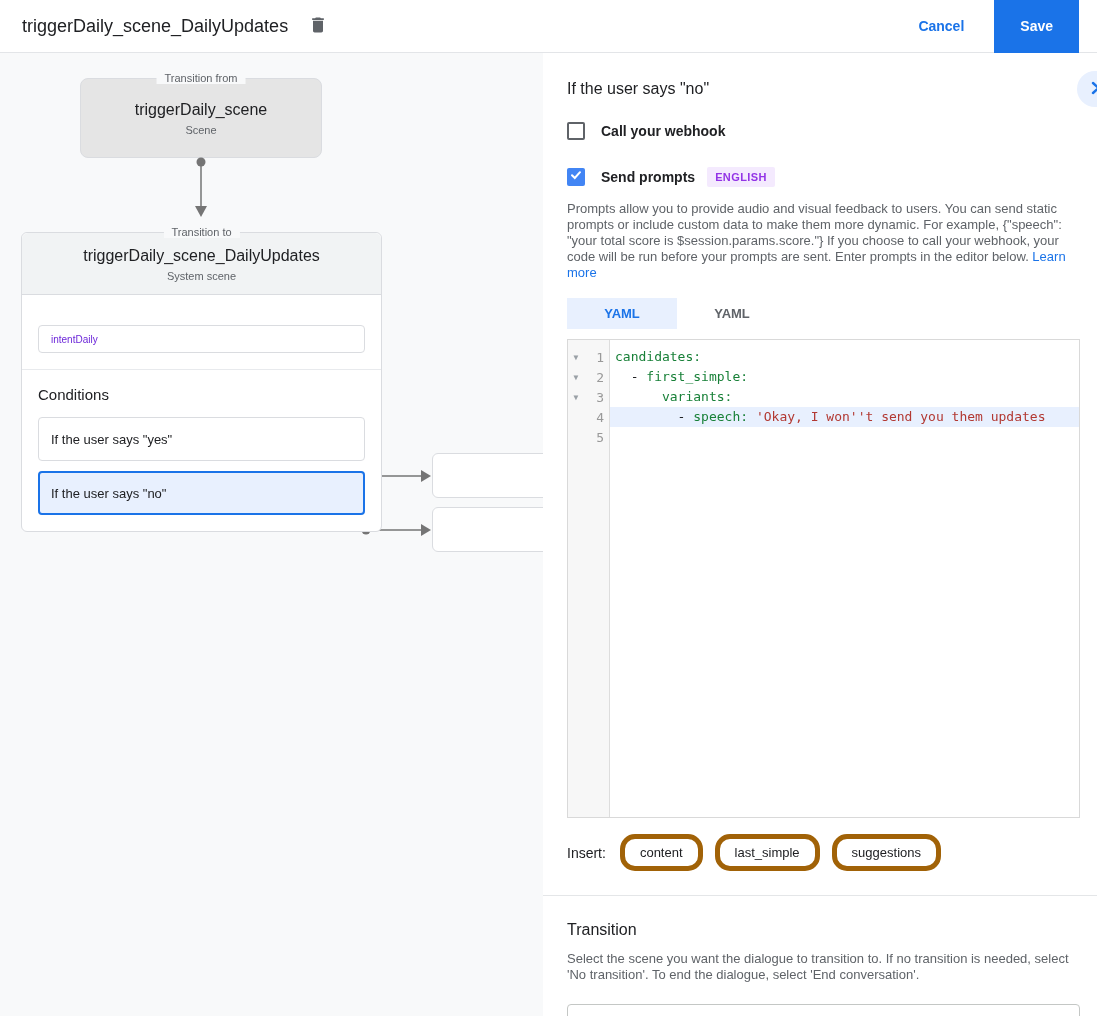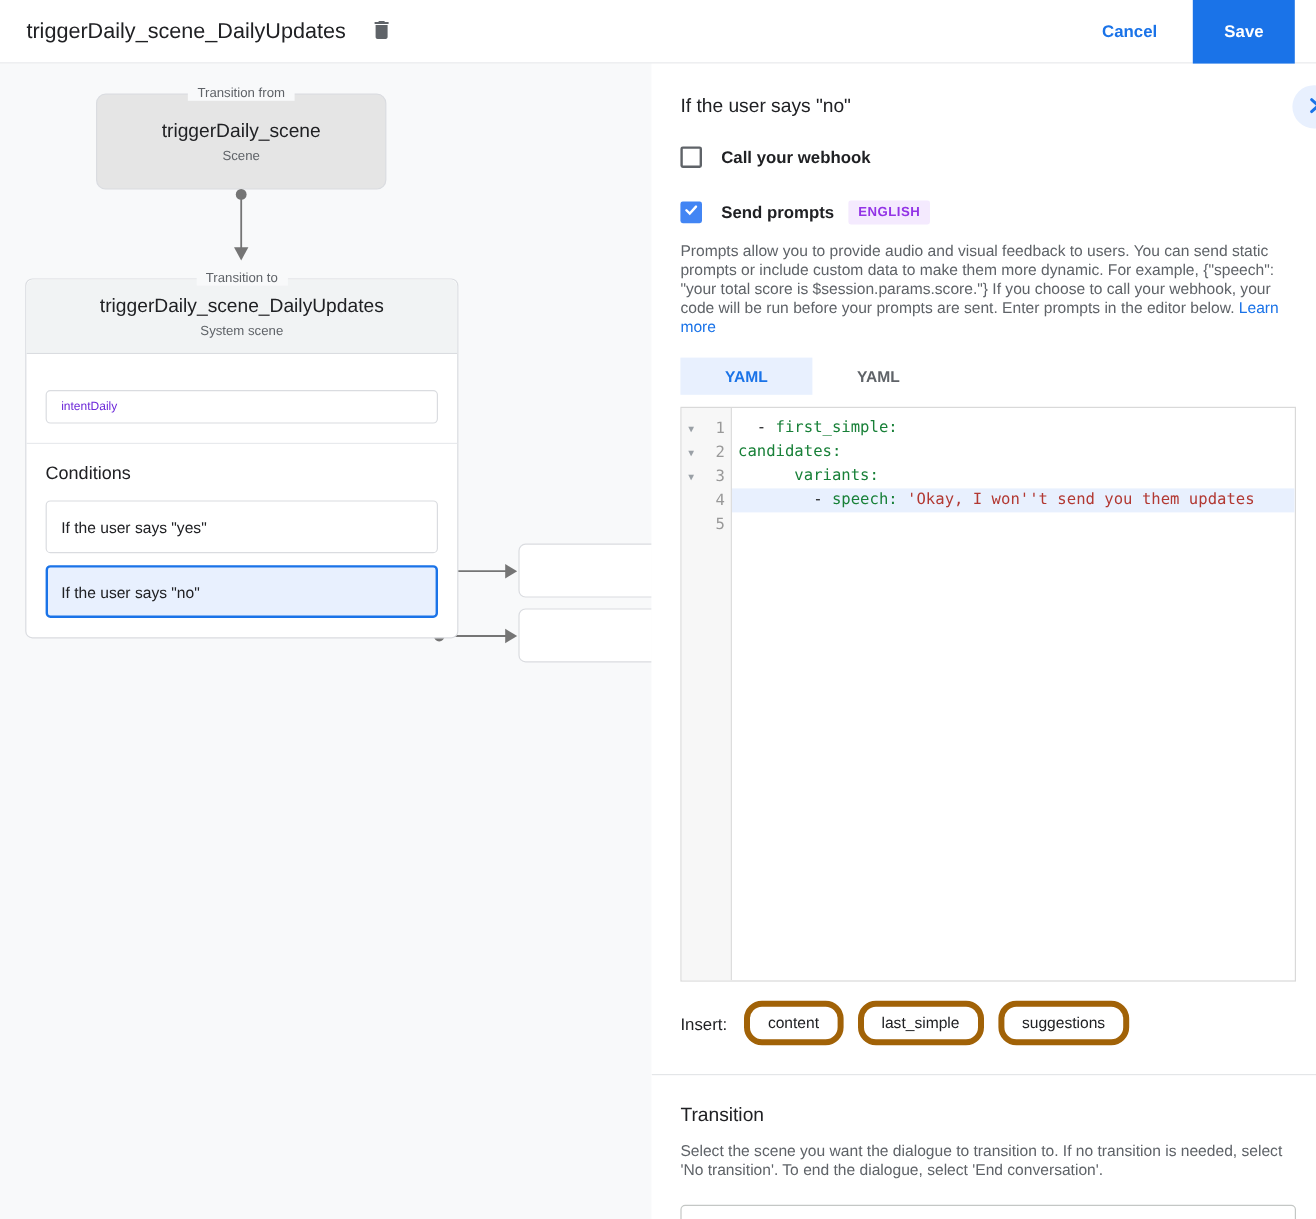--- a/index.html
+++ b/index.html
@@ -223,22 +223,22 @@
               <div class="gutter-line">
                 <span class="fold"></span>
                 <span class="lnum">4</span>
               </div>
               <div class="gutter-line">
                 <span class="fold"></span>
                 <span class="lnum">5</span>
               </div>
             </div>
           <div class="code-area" id="editor-code">
+              <div class="code-line"><span class="tok-key">candidates:</span></div>
               <div class="code-line"><span class="tok-plain">  - </span><span class="tok-key">first_simple:</span></div>
-              <div class="code-line"><span class="tok-key">candidates:</span></div>
               <div class="code-line"><span class="tok-plain">      </span><span class="tok-key">variants:</span></div>
               <div class="code-line hl"><span class="tok-plain">        - </span><span class="tok-key">speech:</span><span class="tok-plain"> </span><span class="tok-string">'Okay, I won''t send you them updates</span></div>
               <div class="code-line"></div>
             </div>
         </div>
 
         <div class="insert-row">
           <span class="insert-label">Insert:</span>
           <button class="chip">content</button>
           <button class="chip">last_simple</button>

